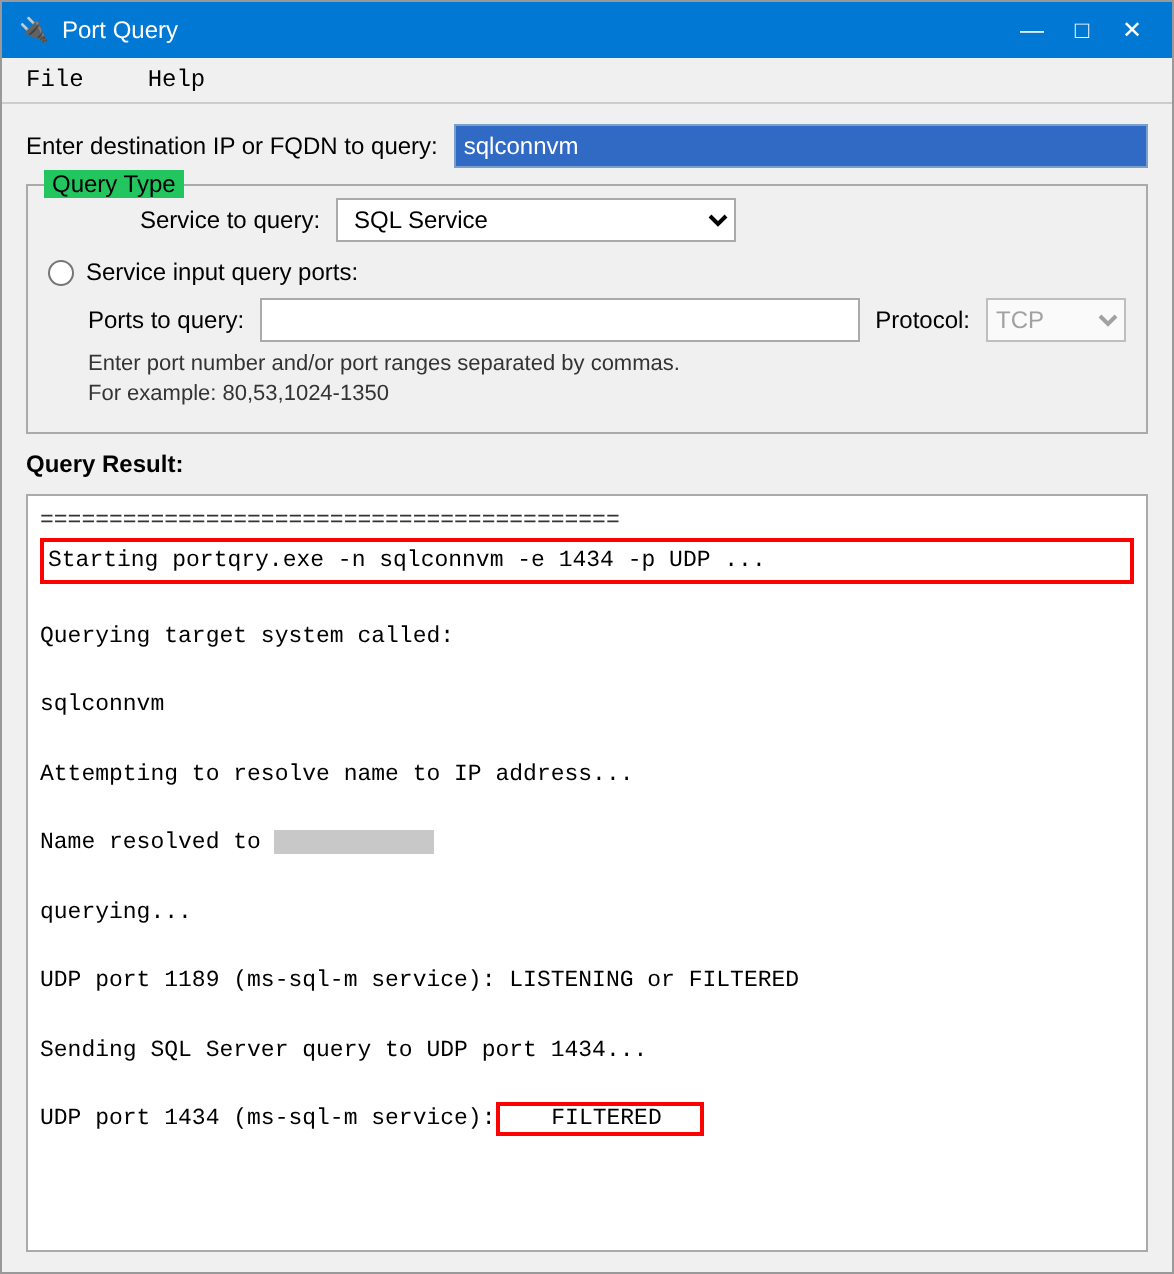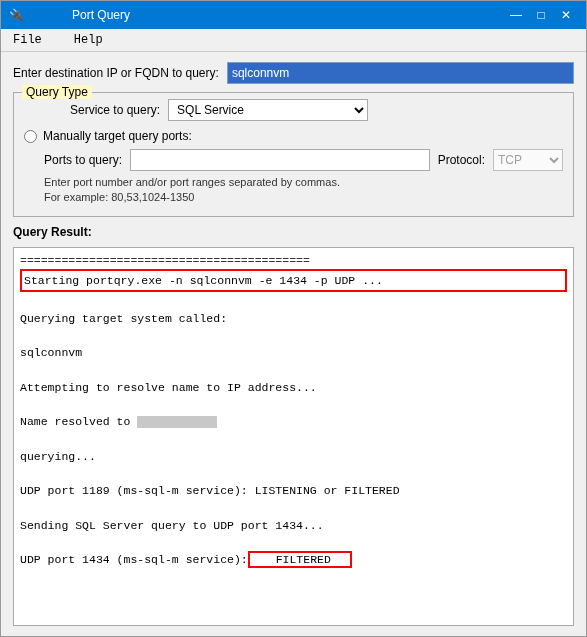--- a/index.html
+++ b/index.html
@@ -38,21 +38,20 @@
       width: 16px;
       height: 16px;
       display: flex;
       align-items: center;
       justify-content: center;
       font-size: 12px;
     }
     .title-bar-title {
       font-size: 12px;
       font-weight: normal;
-      margin-left: 41px;
     }
     .title-bar-buttons {
       display: flex;
       gap: 1px;
     }
     .title-btn {
       width: 24px;
       height: 20px;
       background: transparent;
       border: none;
@@ -110,21 +109,21 @@
     .group-box {
       border: 1px solid #aaa;
       padding: 6px 10px 10px 10px;
       position: relative;
       background: #f0f0f0;
     }
     .group-box-legend {
       position: absolute;
       top: -8px;
       left: 8px;
-      background: #fef9c3;
+      background: #22c55e;
       padding: 0 4px;
       font-size: 12px;
     }
     .radio-row {
       display: flex;
       align-items: center;
       gap: 6px;
       margin-bottom: 6px;
     }
     .radio-row input[type=radio] { margin: 0; }
@@ -246,21 +245,21 @@
     <div class="group-box">
       <span class="group-box-legend">Query Type</span>
 
       <div class="service-row">
         <label>Service to query:</label>
         <select class="select-box"><option>SQL Service</option><option>DNS</option><option>HTTP</option><option>HTTPS</option><option>FTP</option><option>SMTP</option><option>IMAP</option></select>
       </div>
 
       <div class="radio-row">
         <input type="radio" name="querytype" id="r2" style="">
-        <label for="r2">Manually target query ports:</label>
+        <label for="r2">Service input query ports:</label>
       </div>
       <div class="ports-row">
         <label>Ports to query:</label>
         <input type="text" class="ports-input" disabled="" style="">
         <span class="protocol-label">Protocol:</span>
         <select class="protocol-select" disabled=""><option>TCP</option><option>UDP</option><option>BOTH</option></select>
       </div>
       <div class="hint-text">
         <span>Enter port number and/or port ranges separated by commas.</span><br>
         <span>For example: 80,53,1024-1350</span>

